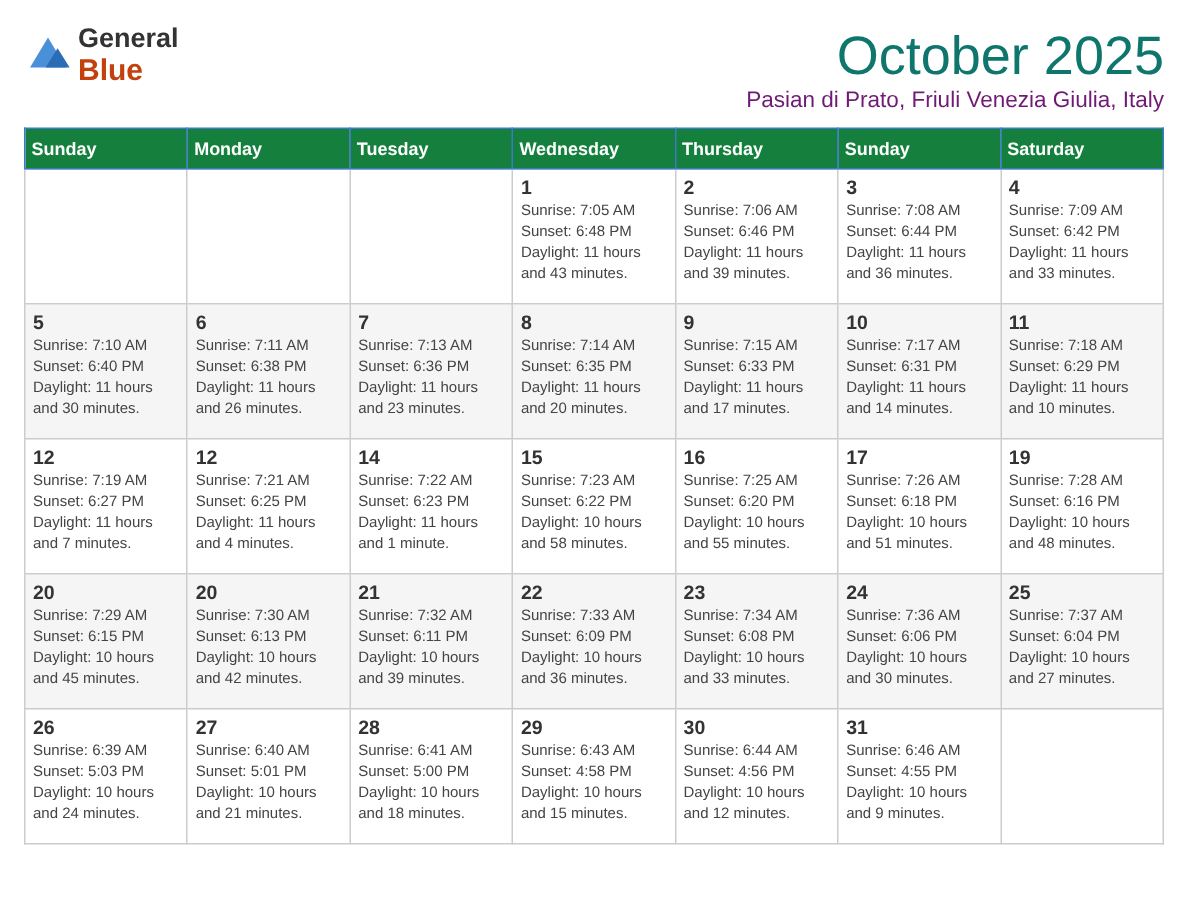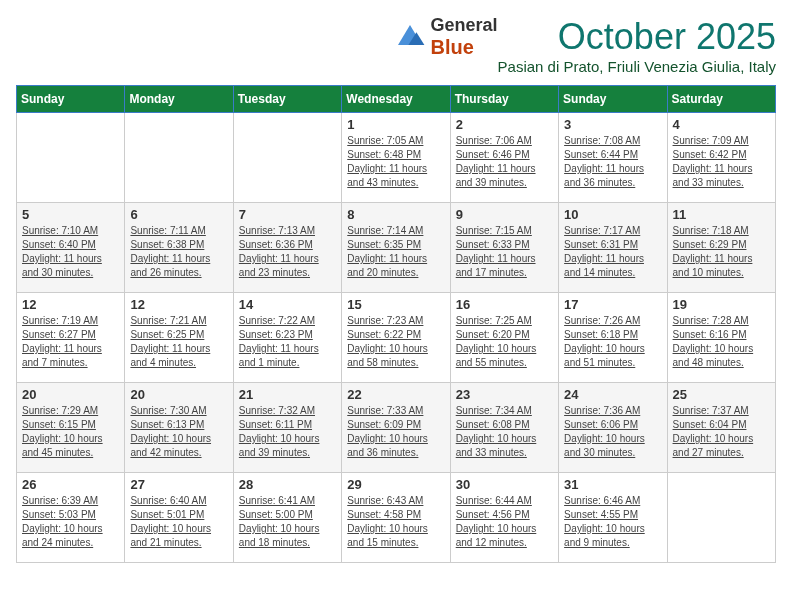--- a/index.html
+++ b/index.html
@@ -5,21 +5,21 @@
     * { box-sizing: border-box; margin: 0; padding: 0; }
     body {
       font-family: Arial, sans-serif;
       background: #fff;
       width: 792px;
       min-height: 612px;
       padding: 16px;
     }
     .header {
       display: flex;
-      justify-content: flex-end;
+      justify-content: space-between;
       align-items: flex-start;
       margin-bottom: 10px;
     }
     .logo {
       display: flex;
       align-items: center;
       gap: 4px;
     }
     .logo-text {
       display: flex;
@@ -43,21 +43,21 @@
     .title-block {
       text-align: right;
     }
     .month-title {
       font-size: 36px;
       font-weight: normal;
       color: #0f766e;
     }
     .subtitle {
       font-size: 15px;
-      color: #14532d;
+      color: #701a75;
     }
     .calendar {
       width: 100%;
       border-collapse: collapse;
       font-size: 11px;
     }
     .calendar th {
       background: #15803d;
       color: #fff;
       padding: 6px 4px;
@@ -80,21 +80,20 @@
     .day-number {
       font-size: 13px;
       font-weight: bold;
       color: #333;
       margin-bottom: 2px;
     }
     .day-info {
       font-size: 10px;
       color: #444;
       line-height: 1.4;
-      text-decoration: underline;
     }
     .empty-cell {
       background: #fff !important;
     }
   </style>
 </head>
 <body>
 
 <div class="header">
   <div class="logo">

